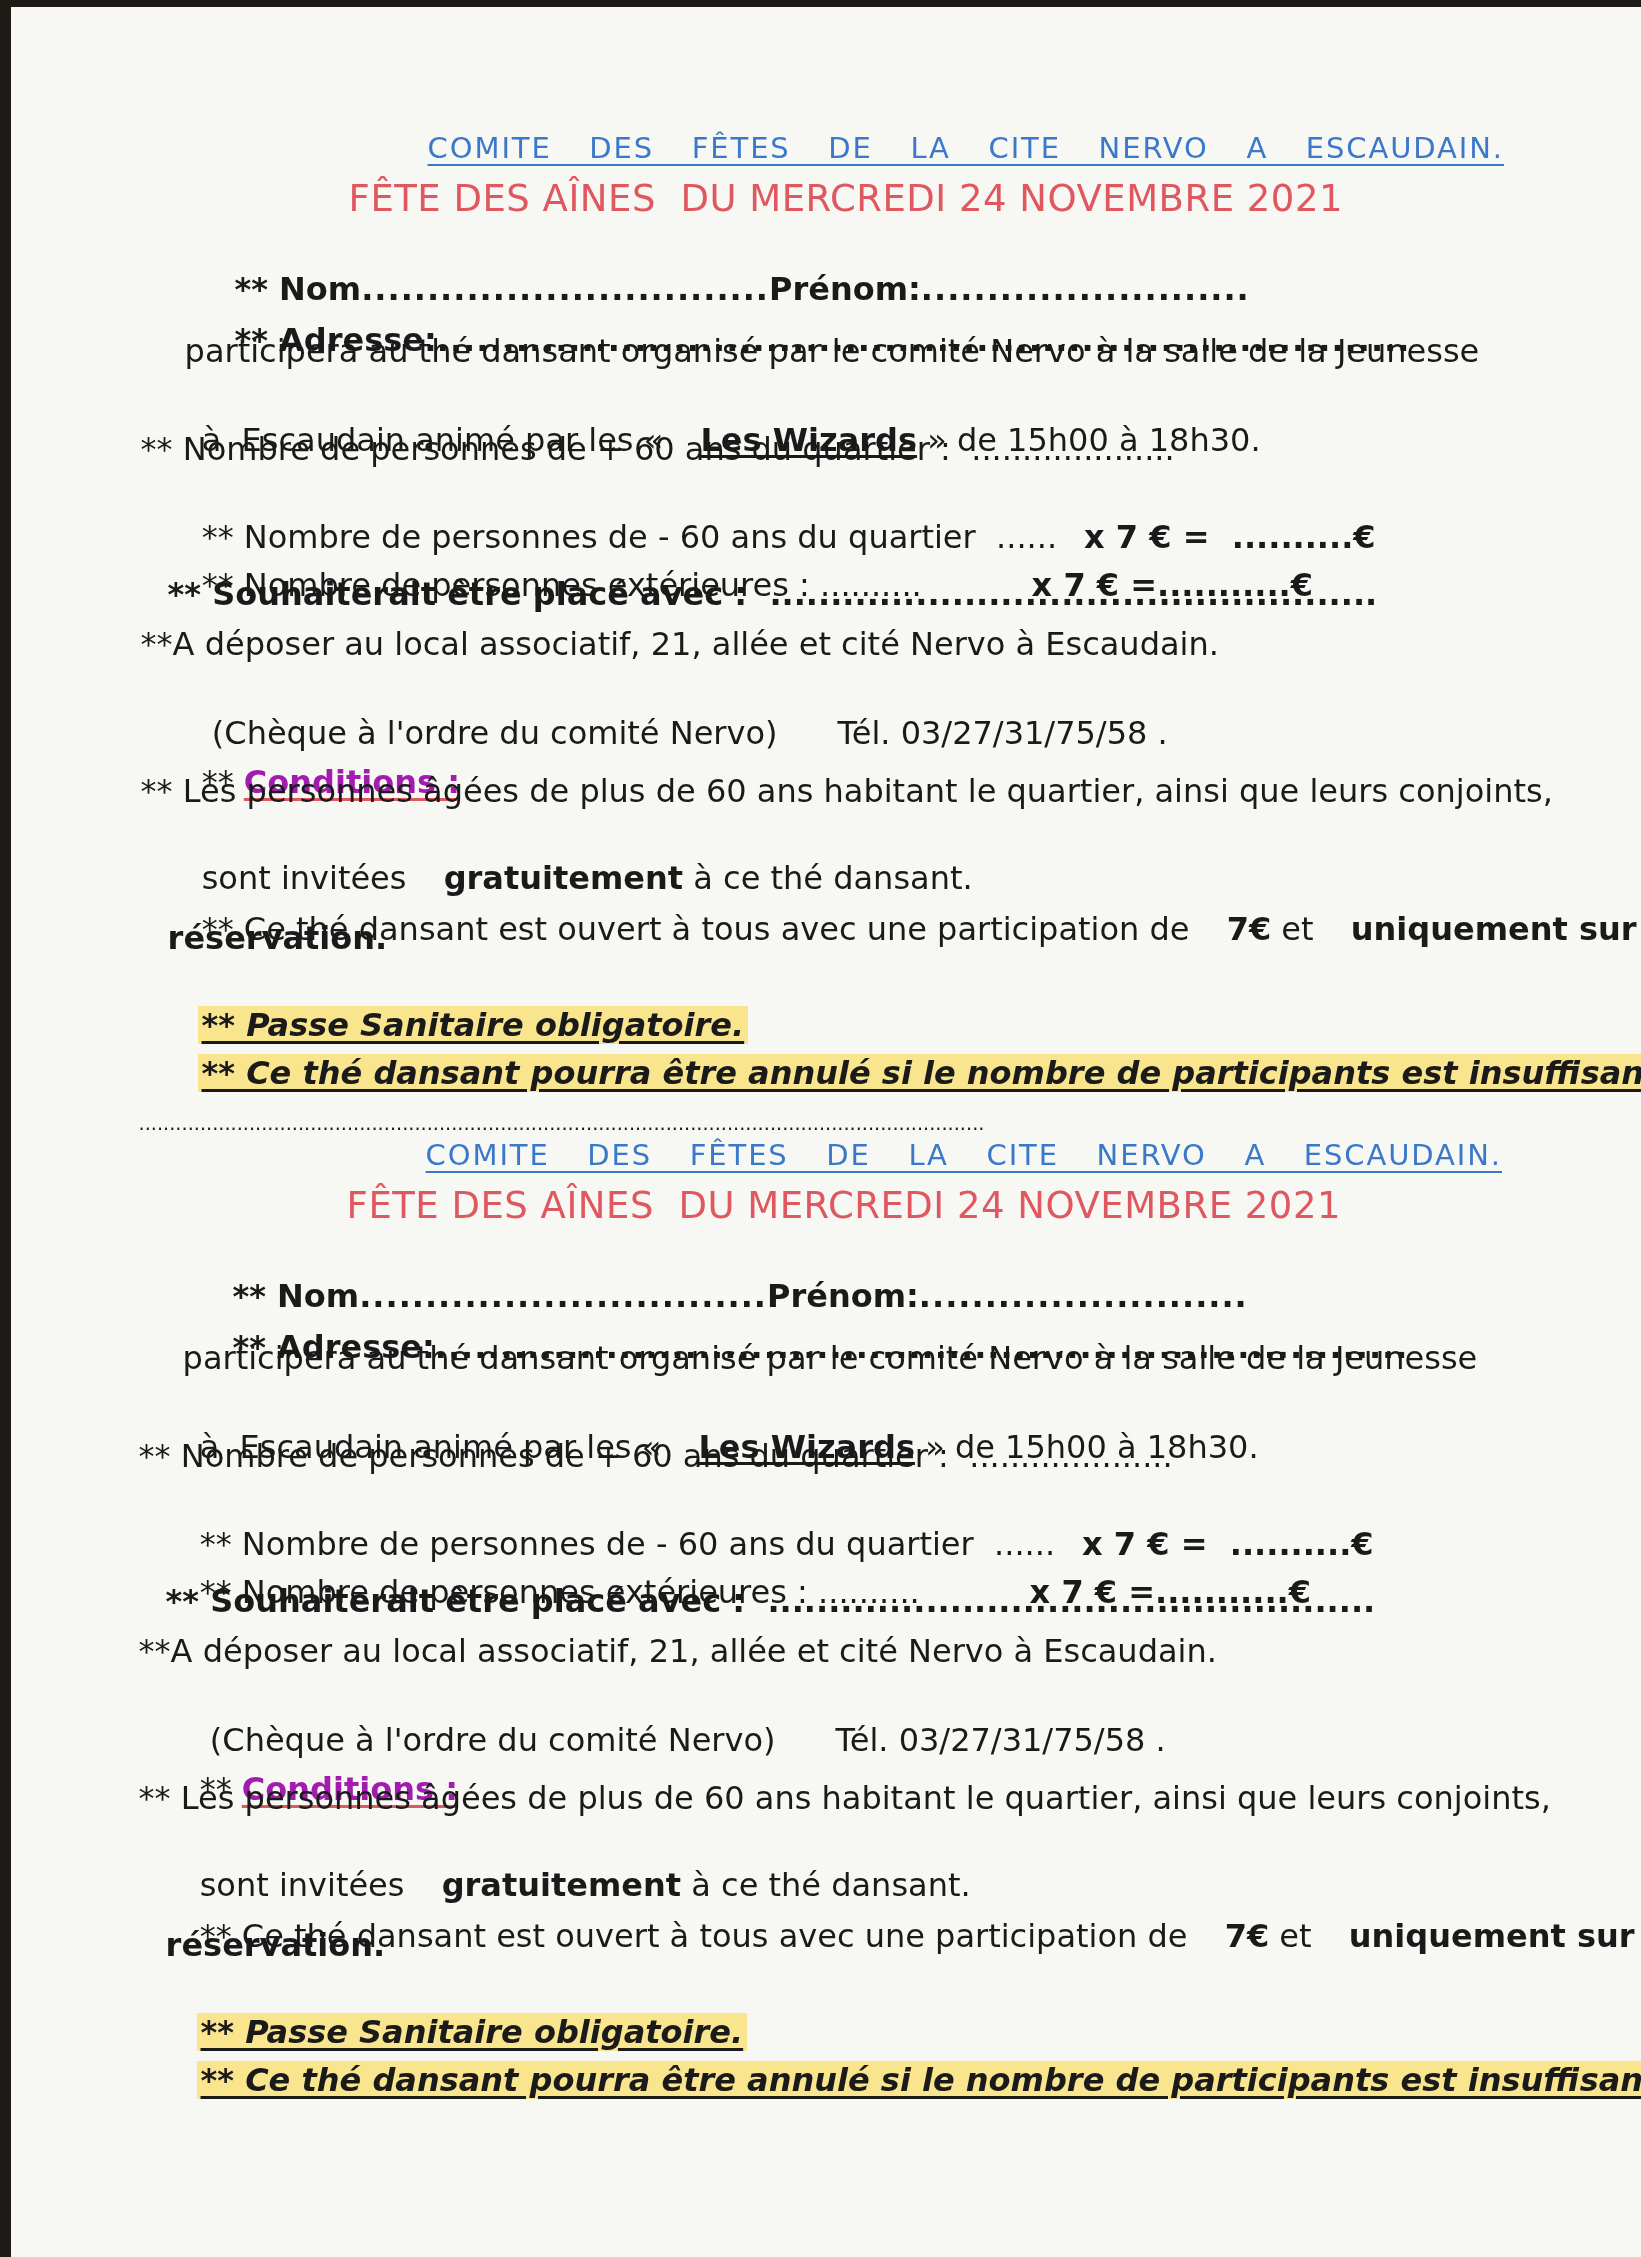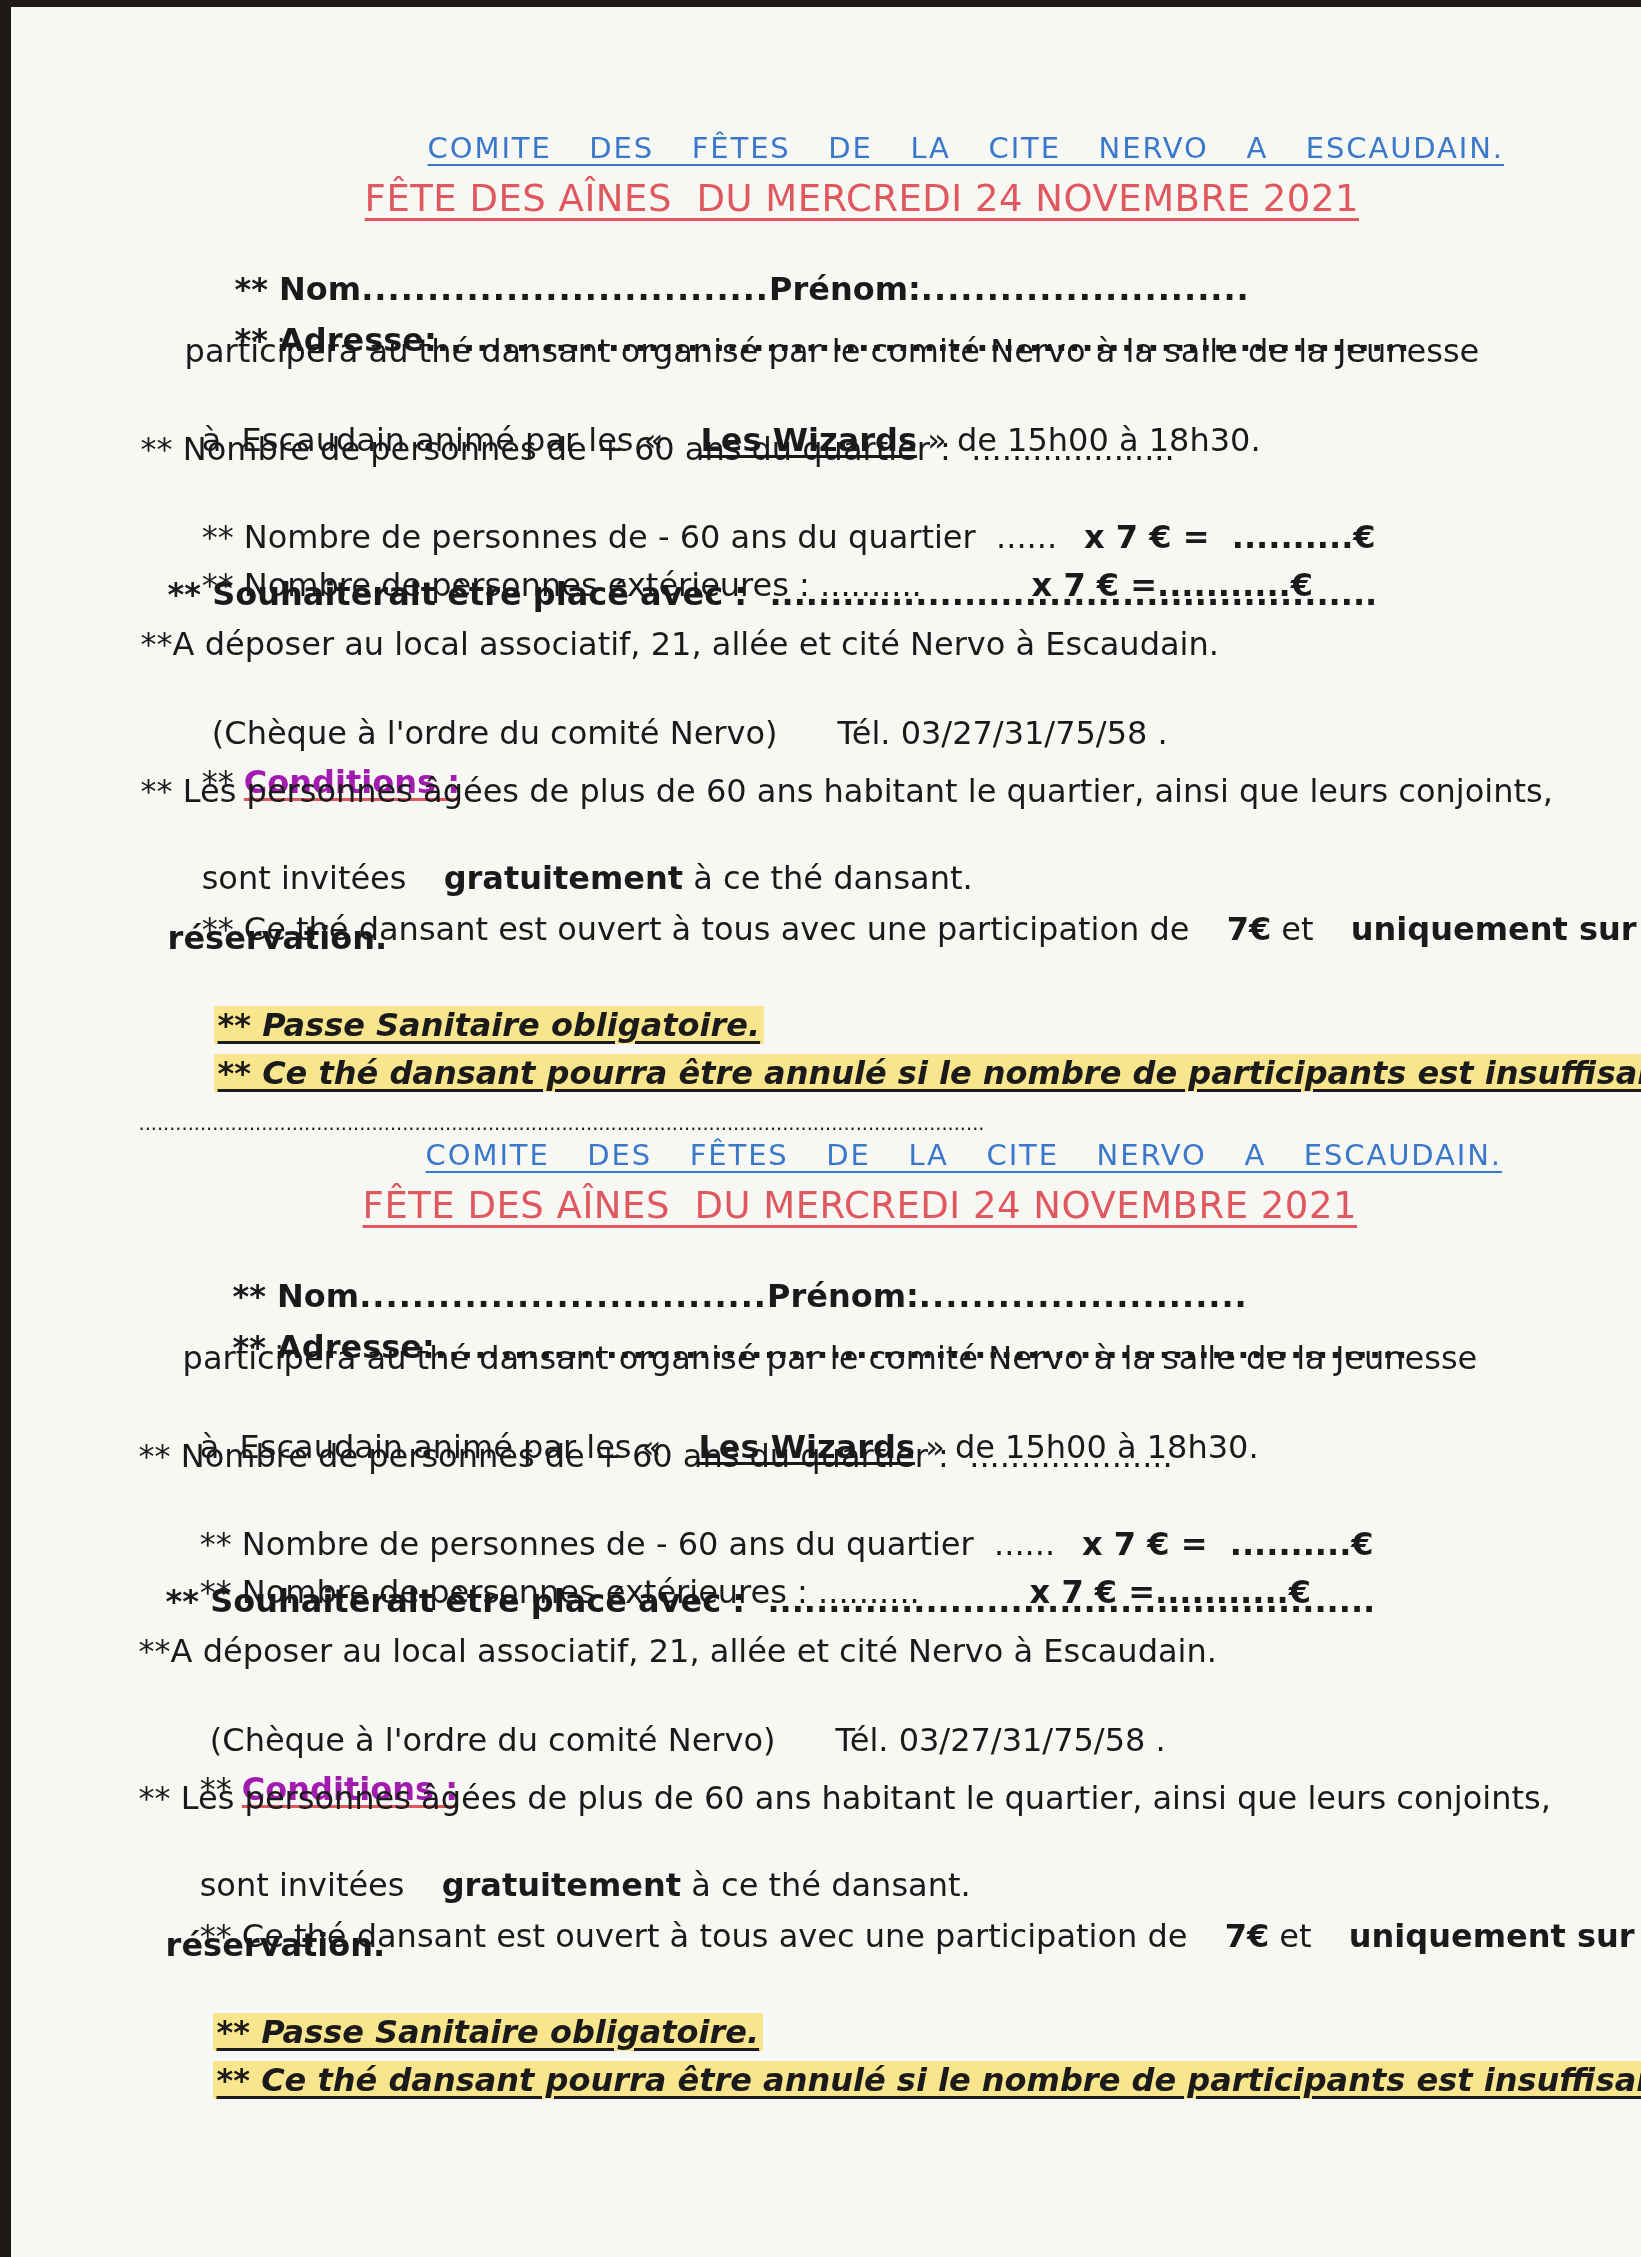--- a/index.html
+++ b/index.html
@@ -15,31 +15,30 @@
   }
   .section { position: absolute; left: 0; width: 100%; }
   .sec1 { top: 122px; }
   .sec2 { top: 1129px; }
   .line { position: absolute; white-space: pre; font-size: 32px; line-height: 39px; }
   .committee {
     font-size: 29px; color: #3a78c9; text-decoration: underline; text-decoration-thickness: 1.9px;
     letter-spacing: 1.9px; word-spacing: 7.7px; text-underline-offset: 5.8px;
   }
   .event-title {
-    font-size: 37px; color: #e0585f; text-decoration: underline; text-decoration-thickness: 2.9px;
-    text-underline-offset: 6.8px; letter-spacing: 0.5px; margin-left: 16px;
+    font-size: 37px; color: #e0585f; text-decoration-thickness: 2.9px;
+    text-underline-offset: 6.8px; letter-spacing: 0.5px;
   }
   .b { font-weight: bold; margin-left: 27px; }
   .u { text-decoration: underline; text-decoration-thickness: 2.9px; text-underline-offset: 3.9px; }
   .cond-label { color: #a21caf; font-weight: bold; text-decoration: underline; text-underline-offset: 4.8px; text-decoration-color: #e0585f; }
   .hl {
     background: #f8e58e; font-style: italic; font-weight: bold;
     text-decoration: underline; text-decoration-thickness: 2.9px; text-underline-offset: 4.8px;
     padding: 0 3.9px;
-    margin-left: 16px;
   }
   .dots { letter-spacing: 1px; }
   .separator { position: absolute; left: 128px; top: 1105px; font-size: 19.3px; letter-spacing: 0px; white-space: pre; }
 </style>
 </head>
 <body>
 
 <div class="page">
 
   <div class="section sec1">

